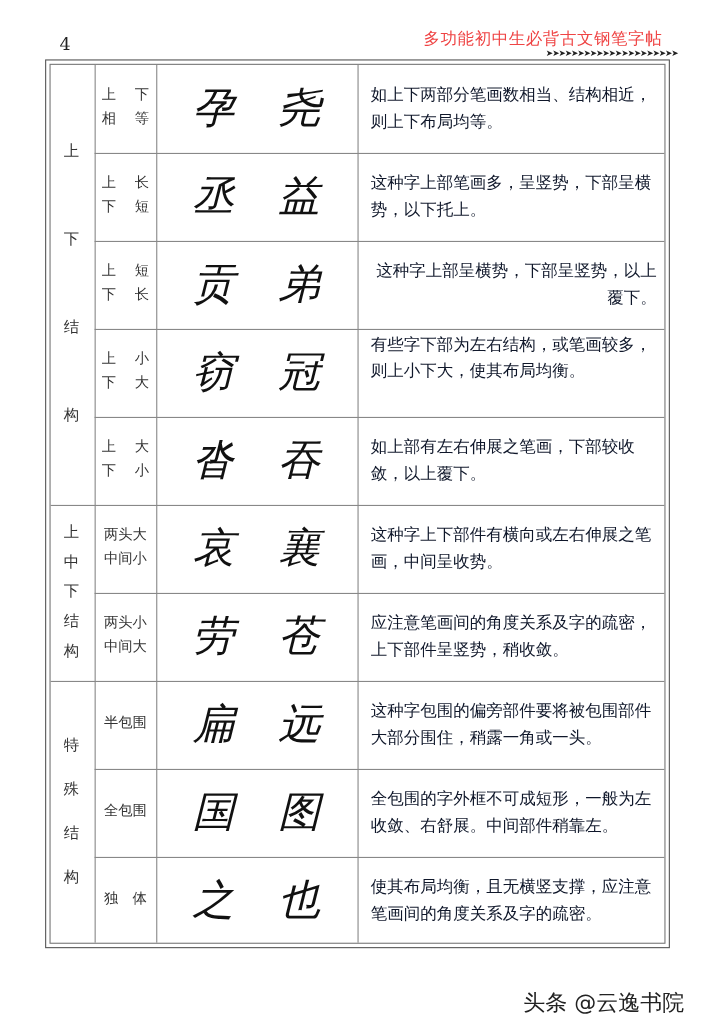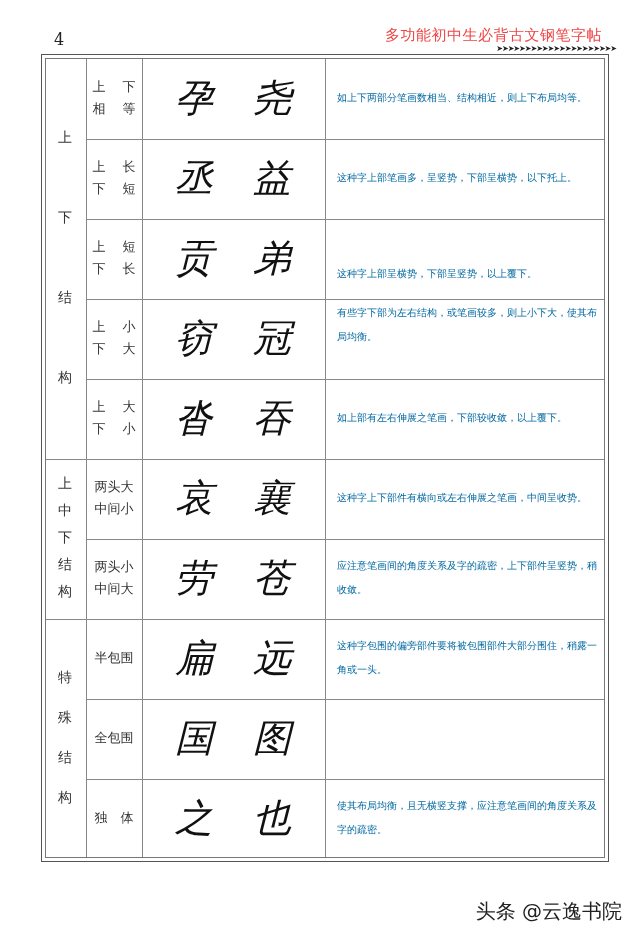--- a/index.html
+++ b/index.html
@@ -16,21 +16,21 @@
   .hline { position:absolute; height:0; border-top:1px solid #888; }
   .group-label { position:absolute; left:0; width:40px; display:flex; flex-direction:column;
                  align-items:center; justify-content:space-around; font-size:14px; color:#333; }
   .sub-label { position:absolute; left:42px; width:54px; display:flex; align-items:center;
                justify-content:center; font-size:13px; color:#333; line-height:22px; text-align:center; }
   .sub-label .two-col { display:grid; grid-template-columns: 22px 22px; column-gap:8px; }
   .sample { position:absolute; left:97px; width:182px; display:flex; align-items:center;
             justify-content:center; gap:40px; font-size:38px; font-family:"DejaVu Serif", serif;
             font-style:italic; color:#111; }
   .desc { position:absolute; left:292px; width:260px; display:flex; align-items:center;
-          font-size:10px; line-height:24px; color:#0369a1; padding-top:0; }
+          font-size:15px; line-height:24px; color:#0f172a; padding-top:0; }
   .desc span { display:block; }
   .watermark { position:absolute; right:18px; top:898px; font-size:20px; color:#222;
                font-family:"DejaVu Sans", sans-serif; }
 </style>
 </head>
 <body>
 
 <div class="page-number">4</div>
 <div class="book-title">多功能初中生必背古文钢笔字帖</div>
 <div class="chevrons">➤➤➤➤➤➤➤➤➤➤➤➤➤➤➤➤➤➤➤➤➤</div>
@@ -89,21 +89,21 @@
         <span>上</span>
         <span>短</span>
         <span>下</span>
         <span>长</span>
       </div>
     </div>
     <div class="sample" style="top: 160px; height: 80px;">
       <span>贡</span>
       <span>弟</span>
     </div>
-    <div class="desc" style="top: 176px; height: 80px;">
+    <div class="desc" style="top: 160px; height: 80px; text-align: right;">
       <span>这种字上部呈横势，下部呈竖势，以上覆下。</span>
     </div>
     <div class="sub-label" style="top: 240px; height: 80px;">
       <div class="two-col">
         <span>上</span>
         <span>小</span>
         <span>下</span>
         <span>大</span>
       </div>
     </div>
@@ -168,20 +168,23 @@
       <span>这种字包围的偏旁部件要将被包围部件大部分围住，稍露一角或一头。</span>
     </div>
     <div class="sub-label" style="top: 640px; height: 80px;">
       <div>
         <div>全包围</div>
       </div>
     </div>
     <div class="sample" style="top: 640px; height: 80px;">
       <span>国</span>
       <span>图</span>
+    </div>
+    <div class="desc" style="top: 640px; height: 80px;">
+      <span>全包围的字外框不可成短形，一般为左收敛、右舒展。中间部件稍靠左。</span>
     </div>
     <div class="sub-label" style="top: 720px; height: 80px;">
       <div>
         <div>独　体</div>
       </div>
     </div>
     <div class="sample" style="top: 720px; height: 80px;">
       <span>之</span>
       <span>也</span>
     </div>

